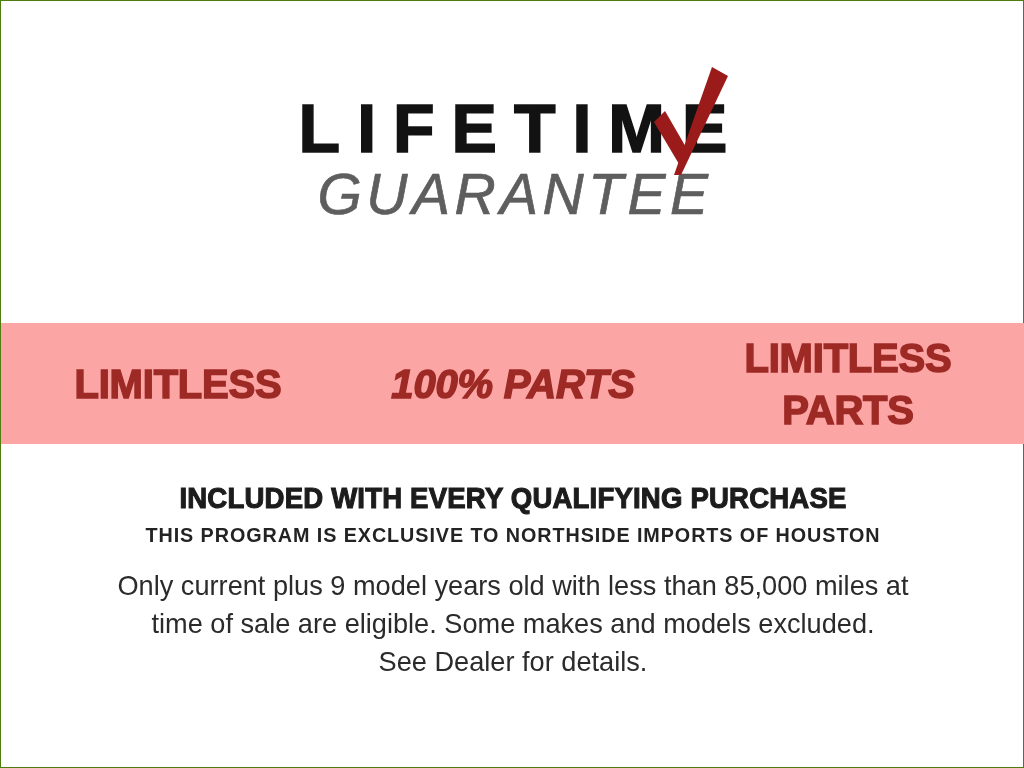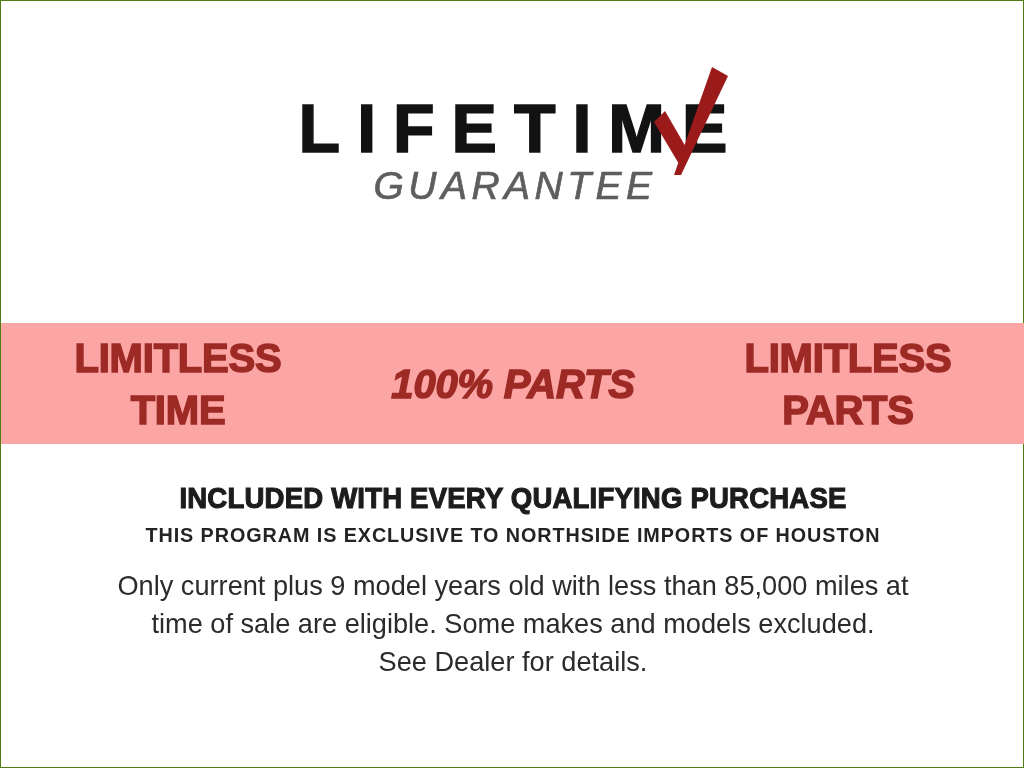--- a/index.html
+++ b/index.html
@@ -56,21 +56,21 @@
     left: 372px;
     width: 74px;
     height: 108px;
     pointer-events: none;
   }
 
   .logo-guarantee {
     font-family: "Liberation Sans", sans-serif;
     font-weight: 400;
     font-style: italic;
-    font-size: 39px;
+    font-size: 57px;
     line-height: 1.0;
     letter-spacing: 4.5px;
     color: #5e5e5e;
     margin: 6px 0 0 0;
     text-indent: 4px;
     -webkit-text-stroke: 0.7px #5e5e5e;
   }
 
   
   .feature-band {
@@ -168,21 +168,20 @@
         <polygon points="0,55 11,44 33,82 25,97" fill="#9b1b1b"></polygon>
       </svg>
     </div>
     <div class="logo-guarantee">GUARANTEE</div>
   </div>
 
   <div class="feature-band">
 
     <div class="feature-col feature-col-time">
       <span class="fl">LIMITLESS</span>
-      <span class="fl">TIME</span>
     </div>
 
     <div class="feature-col feature-col-parts">
       <span class="fl">100% PARTS</span>
     </div>
 
     <div class="feature-col feature-col-miles">
       <span class="fl">LIMITLESS</span>
       <span class="fl">PARTS</span>
     </div>

